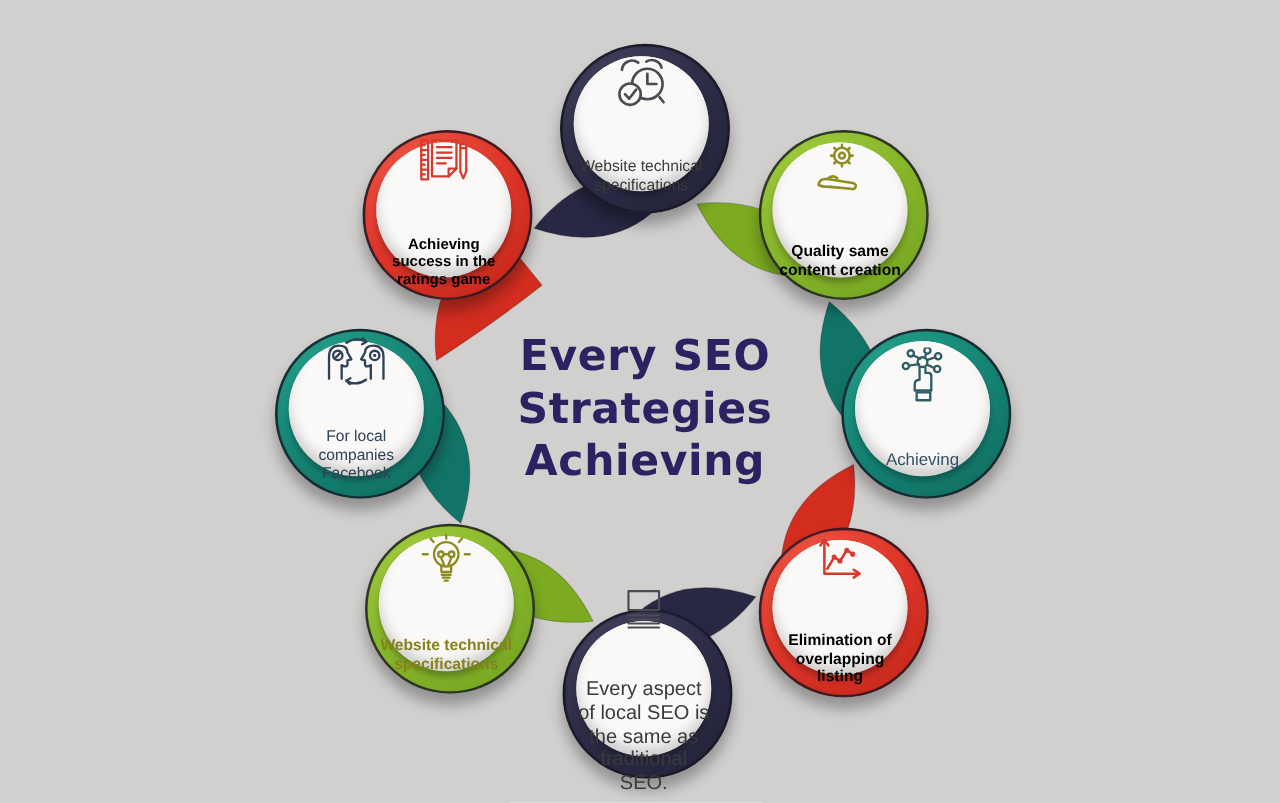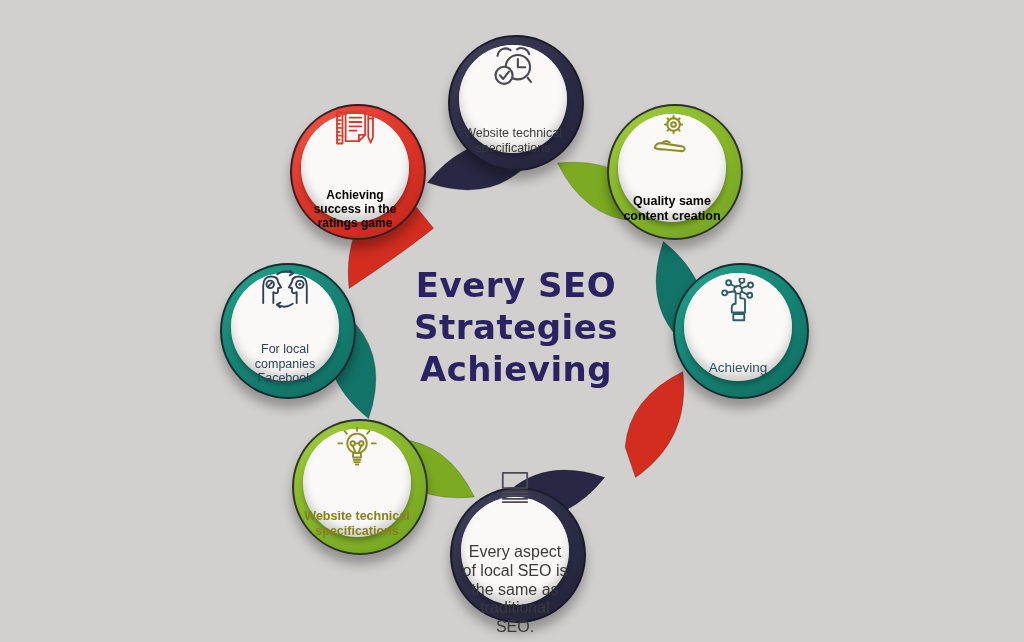--- a/index.html
+++ b/index.html
@@ -130,20 +130,38 @@
           <circle cx="47" cy="22" r="3.2"></circle>
           <path d="M28.5,17 L18,18.5 M29.5,11.5 L22.5,8 M34,10.5 L36,6.5 M36.5,13 L45,10 M36.5,17.5 L44,21"></path>
           <path d="M29,20 V33 Q24,33 24,38 V44 H41 V29 Q41,26 38,26 H35 V21"></path>
           <rect x="26" y="46" width="14" height="8"></rect>
         </svg>
       </span>
       <span class="label slate-txt">Achieving</span>
     </div>
   </div>
 
+  <div class="node pos-bottom-right">
+    <div class="ring red"></div>
+    <div class="inner">
+      <span class="icon">
+        <svg width="50" height="50" viewBox="0 0 64 64" fill="none" stroke="#d63a2c" stroke-width="2.6" stroke-linecap="round" stroke-linejoin="round">
+          <path d="M16,12 V46 H50"></path>
+          <path d="M12,17 L16,11 L20,17"></path>
+          <path d="M46,42 L52,46 L46,50"></path>
+          <path d="M19,41 L26,29 L32,33 L39,22 L45,26"></path>
+          <circle cx="26" cy="29" r="2.6" fill="#d63a2c" stroke="none"></circle>
+          <circle cx="32" cy="33" r="2.6" fill="#d63a2c" stroke="none"></circle>
+          <circle cx="39" cy="22" r="2.6" fill="#d63a2c" stroke="none"></circle>
+          <circle cx="45" cy="26" r="2.6" fill="#d63a2c" stroke="none"></circle>
+        </svg>
+      </span>
+      <span class="label red-txt">Elimination of overlapping listing</span>
+    </div>
+  </div>
 
   <div class="node pos-bottom">
     <div class="ring dark"></div>
     <div class="inner">
       <span class="icon">
         <svg width="46" height="46" viewBox="0 0 64 64" fill="none" stroke="#4a4a52" stroke-width="2.4" stroke-linecap="round" stroke-linejoin="round">
           <rect x="15" y="11" width="34" height="21"></rect>
           <path d="M15,38 H49 M15,42.5 H49 M15,47 H49 M15,51.5 H49"></path>
         </svg>
       </span>

